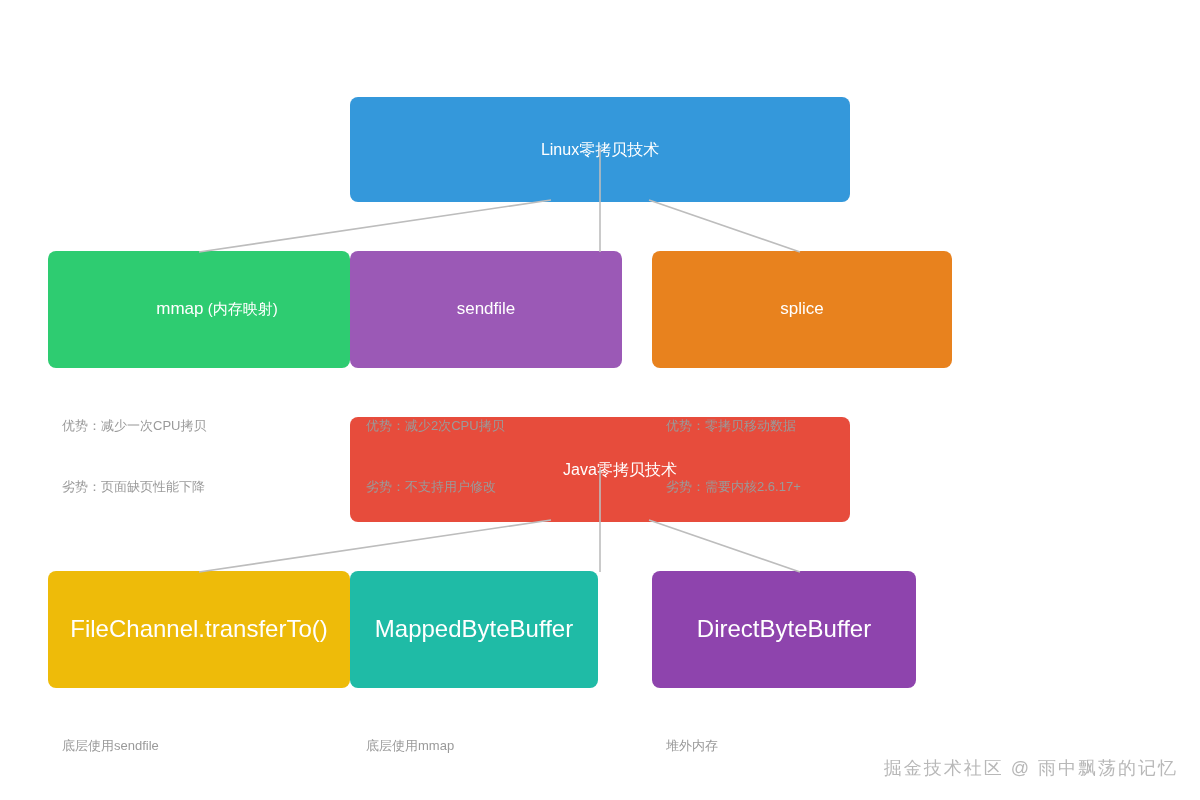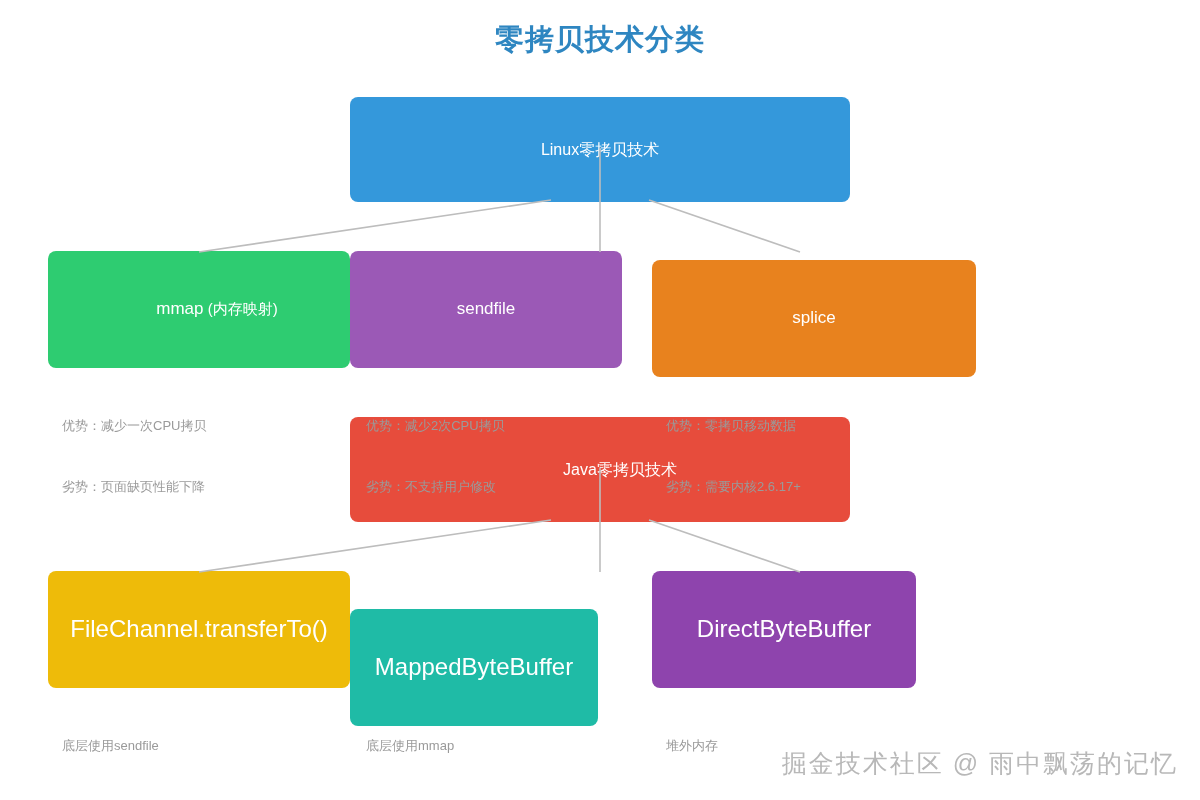--- a/index.html
+++ b/index.html
@@ -75,33 +75,32 @@
     line-height: 1.55;
     color: #9a9a9a;
     white-space: pre;
     z-index: 4;
   }
 
   .watermark {
     position: absolute;
     right: 22px;
     bottom: 20px;
-    font-size: 25px;
+    font-size: 18px;
     color: #b8b8b8;
     letter-spacing: 2px;
     z-index: 9;
     white-space: nowrap;
   }
 </style>
 </head>
 <body>
 
 <div id="canvas">
 
-  <div class="title">零拷贝技术分类</div>
 
   <svg id="connectors" viewBox="0 0 1200 800" xmlns="http://www.w3.org/2000/svg">
     <g stroke="#bdbdbd" stroke-width="1.6" fill="none">
 
       <line x1="551" y1="200" x2="199" y2="252"></line>
       <line x1="649" y1="200" x2="800" y2="252"></line>
       <line x1="600" y1="148" x2="600" y2="252"></line>
 
       <line x1="551" y1="520" x2="199" y2="572"></line>
       <line x1="649" y1="520" x2="800" y2="572"></line>
@@ -118,21 +117,21 @@
       <span>mmap</span><span class="small"> (内存映射)</span>
     </div>
   </div>
 
   <div class="node" style="left:350px; top:251px; width:272px; height:117px; background:#9b59b6;">
     <div class="node-label">
       <span>sendfile</span><span class="small"></span>
     </div>
   </div>
 
-  <div class="node" style="left:652px; top:251px; width:324px; height:117px; background:#e8821e;margin-top:9px;">
+  <div class="node" style="left:652px; top:251px; width:300px; height:117px; background:#e8821e;">
     <div class="node-label">
       <span>splice</span><span class="small"></span>
     </div>
   </div>
 
   <div class="caption" style="left:62px; top:376px;">
     <div>优势：减少一次CPU拷贝</div>
     <div>劣势：页面缺页性能下降</div>
   </div>
   <div class="caption" style="left:366px; top:376px;">
@@ -145,21 +144,21 @@
   </div>
 
   <div class="node root" style="left:350px; top:417px; width:500px; height:105px; background:#e74c3c;padding-left:40px;">
     <div class="node-label">Java零拷贝技术</div>
   </div>
 
   <div class="node leaf" style="left:48px; top:571px; width:302px; height:117px; background:#eebb09;">
     <div class="node-label">FileChannel.transferTo()</div>
   </div>
 
-  <div class="node leaf" style="left:350px; top:571px; width:248px; height:117px; background:#1fbba6;margin-top:38px;">
+  <div class="node leaf" style="left:350px; top:571px; width:248px; height:117px; background:#1fbba6;">
     <div class="node-label">MappedByteBuffer</div>
   </div>
 
   <div class="node leaf" style="left:652px; top:571px; width:264px; height:117px; background:#8e44ad;">
     <div class="node-label">DirectByteBuffer</div>
   </div>
 
   <div class="caption" style="left:62px; top:696px;">
     <div>底层使用sendfile</div>
     <div>适合大文件传输</div>

